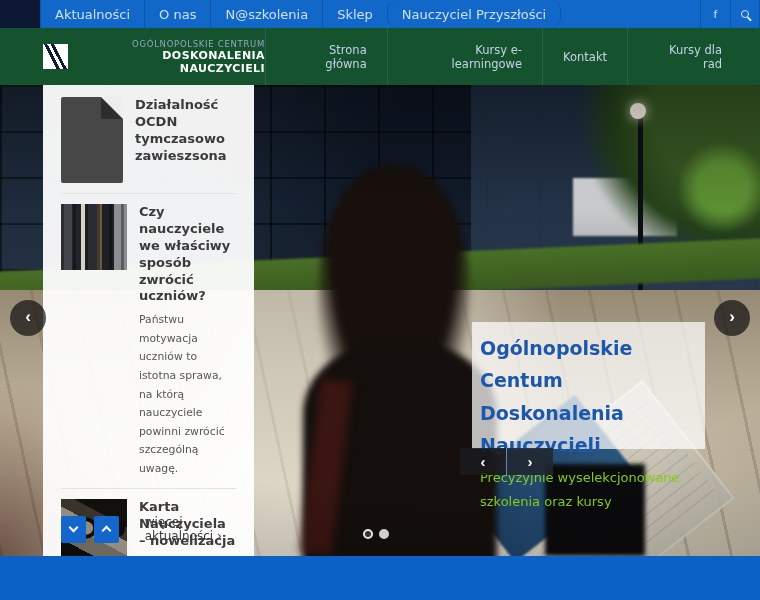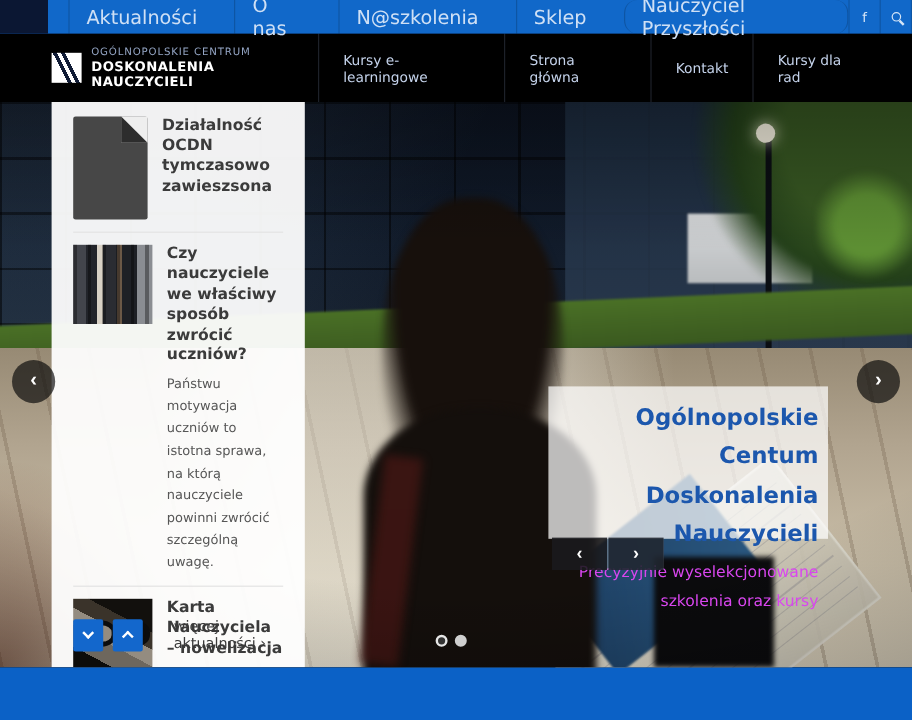--- a/index.html
+++ b/index.html
@@ -2,33 +2,33 @@
 <html><head>
 <meta charset="utf-8">
 <style>
   * { margin:0; padding:0; box-sizing:border-box; }
   html,body { width:760px; height:600px; overflow:hidden; background:#08101f;
     font-family:"DejaVu Sans","Liberation Sans",sans-serif; }
 
   
   .topbar { height:28px; background:#1168c9; display:flex; align-items:stretch; position:relative; }
   .tb-dark { width:40px; background:#0b1733; flex:none; }
-  .tb-item { display:flex; align-items:center; padding:0 14px; font-size:16px; color:#cfe0f5;
-    text-decoration:none; border-left:1px solid rgba(0,0,0,0.18); cursor:pointer;margin-left:17px; }
+  .tb-item { display:flex; align-items:center; padding:0 14px; font-size:13px; color:#cfe0f5;
+    text-decoration:none; border-left:1px solid rgba(0,0,0,0.18); cursor:pointer; }
   .tb-last { border-right:1px solid rgba(0,0,0,0.18);border-radius:11px; }
   .tb-spacer { flex:1; }
   .tb-icon { display:flex; align-items:center; justify-content:center; width:30px; color:#d6e6f8;
     font-size:11px; border-left:1px solid rgba(0,0,0,0.18); cursor:pointer; text-decoration:none; }
   .tb-icon.last { border-right:1px solid rgba(0,0,0,0.18); }
   .search-glyph { width:8px; height:8px; border:1.5px solid #d6e6f8; border-radius:50%; position:relative; display:inline-block; }
   .search-glyph::after { content:""; position:absolute; width:5px; height:1.5px; background:#d6e6f8;
     transform:rotate(45deg); right:-4px; bottom:-2px; }
 
   
-  .header { height:57px; background:#000000; display:flex; align-items:center; }
+  .header { height:57px; background:#14532d; display:flex; align-items:center;text-align:right; }
   .logo { display:flex; align-items:center; gap:8px; margin-left:43px; cursor:pointer; }
   .logo-mark { width:25px; height:25px; flex:none;
     background:linear-gradient(63deg,#fff 36%,#101b35 36%,#101b35 45%,#fff 45%,#fff 54%,#101b35 54%,#101b35 63%,#fff 63%); }
   .logo-l1 { font-size:8.5px; letter-spacing:0.7px; color:#94a5c4; }
   .logo-l2 { font-size:11px; letter-spacing:0.4px; color:#fff; font-weight:bold; }
   .hnav { margin-left:auto; margin-right:18px; display:flex; align-items:stretch; height:100%; }
   .hnav-item { display:flex; align-items:center; padding:0 20px; font-size:11.5px; color:#c4d2ea;
     text-decoration:none; border-left:1px solid rgba(130,150,185,0.22); cursor:pointer; }
 
   
@@ -103,24 +103,24 @@
   .nb { font-size:10.8px; color:#565656; line-height:1.72; }
   .panel-foot { position:absolute; left:18px; bottom:13px; display:flex; align-items:center; gap:8px; }
   .scroll-btn { width:27px; height:27px; background:#1367cc; border:none; border-radius:2px;
     display:flex; align-items:center; justify-content:center; cursor:pointer; }
   .chev { display:inline-block; width:7px; height:7px; border:solid #fff; border-width:0 2px 2px 0; }
   .chev.down { transform:rotate(45deg); margin-top:-3px; }
   .chev.up { transform:rotate(-135deg); margin-top:3px; }
   .more-link { margin-left:18px; font-size:12px; color:#3a3a3a; text-decoration:none; cursor:pointer; }
 
   
-  .slide-caption { position:absolute; left:457px; top:237px; width:233px; height:127px;
-    background:rgba(255,255,255,0.72); text-align:right; padding:10px 8px; }
+  .slide-caption { position:absolute; left:472px; top:237px; width:233px; height:127px;
+    background:rgba(255,255,255,0.72); text-align:left; padding:10px 8px; }
   .sc-title { font-size:19px; font-weight:bold; color:#1c57ad; line-height:1.7; }
-  .sc-sub { font-size:13px; color:#d946ef; line-height:1.85; margin-top:5px; }
+  .sc-sub { font-size:13px; color:#84cc16; line-height:1.85; margin-top:5px; }
   .slide-nav { position:absolute; left:460px; top:363px; display:flex; gap:1px;
     background:rgba(255,255,255,0.35); padding:0; }
   .slide-nav-btn { width:46px; height:27px; border:none; color:#fff; font-size:15px; font-weight:bold;
     display:flex; align-items:center; justify-content:center; cursor:pointer; background:rgba(8,9,12,0.82); }
   .slide-nav-btn.next { background:rgba(16,22,32,0.82); }
   .dots { position:absolute; left:363px; top:444px; display:flex; gap:6px; }
   .dot { width:10px; height:10px; border-radius:50%; cursor:pointer; }
   .dot.active { background:#333; border:2px solid #e6e6e6; }
   .dot.idle { background:#cfcfcf; border:2px solid #cfcfcf; }
   .edge-arrow { position:absolute; top:215px; width:36px; height:36px; border-radius:50%;
@@ -151,22 +151,22 @@
 
 <header class="header">
   <div class="logo">
     <div class="logo-mark"></div>
     <div>
       <div class="logo-l1">OGÓLNOPOLSKIE CENTRUM</div>
       <div class="logo-l2">DOSKONALENIA NAUCZYCIELI</div>
     </div>
   </div>
   <nav class="hnav">
+    <a class="hnav-item">Strona główna</a>
     <a class="hnav-item">Kursy e-learningowe</a>
-    <a class="hnav-item">Strona główna</a>
     <a class="hnav-item">Kontakt</a>
     <a class="hnav-item">Kursy dla rad</a>
   </nav>
 </header>
 
 <div class="hero">
 
   <div class="ph photo-building"></div>
   <div class="ph white-booth"></div>
   <div class="ph tree"></div>

